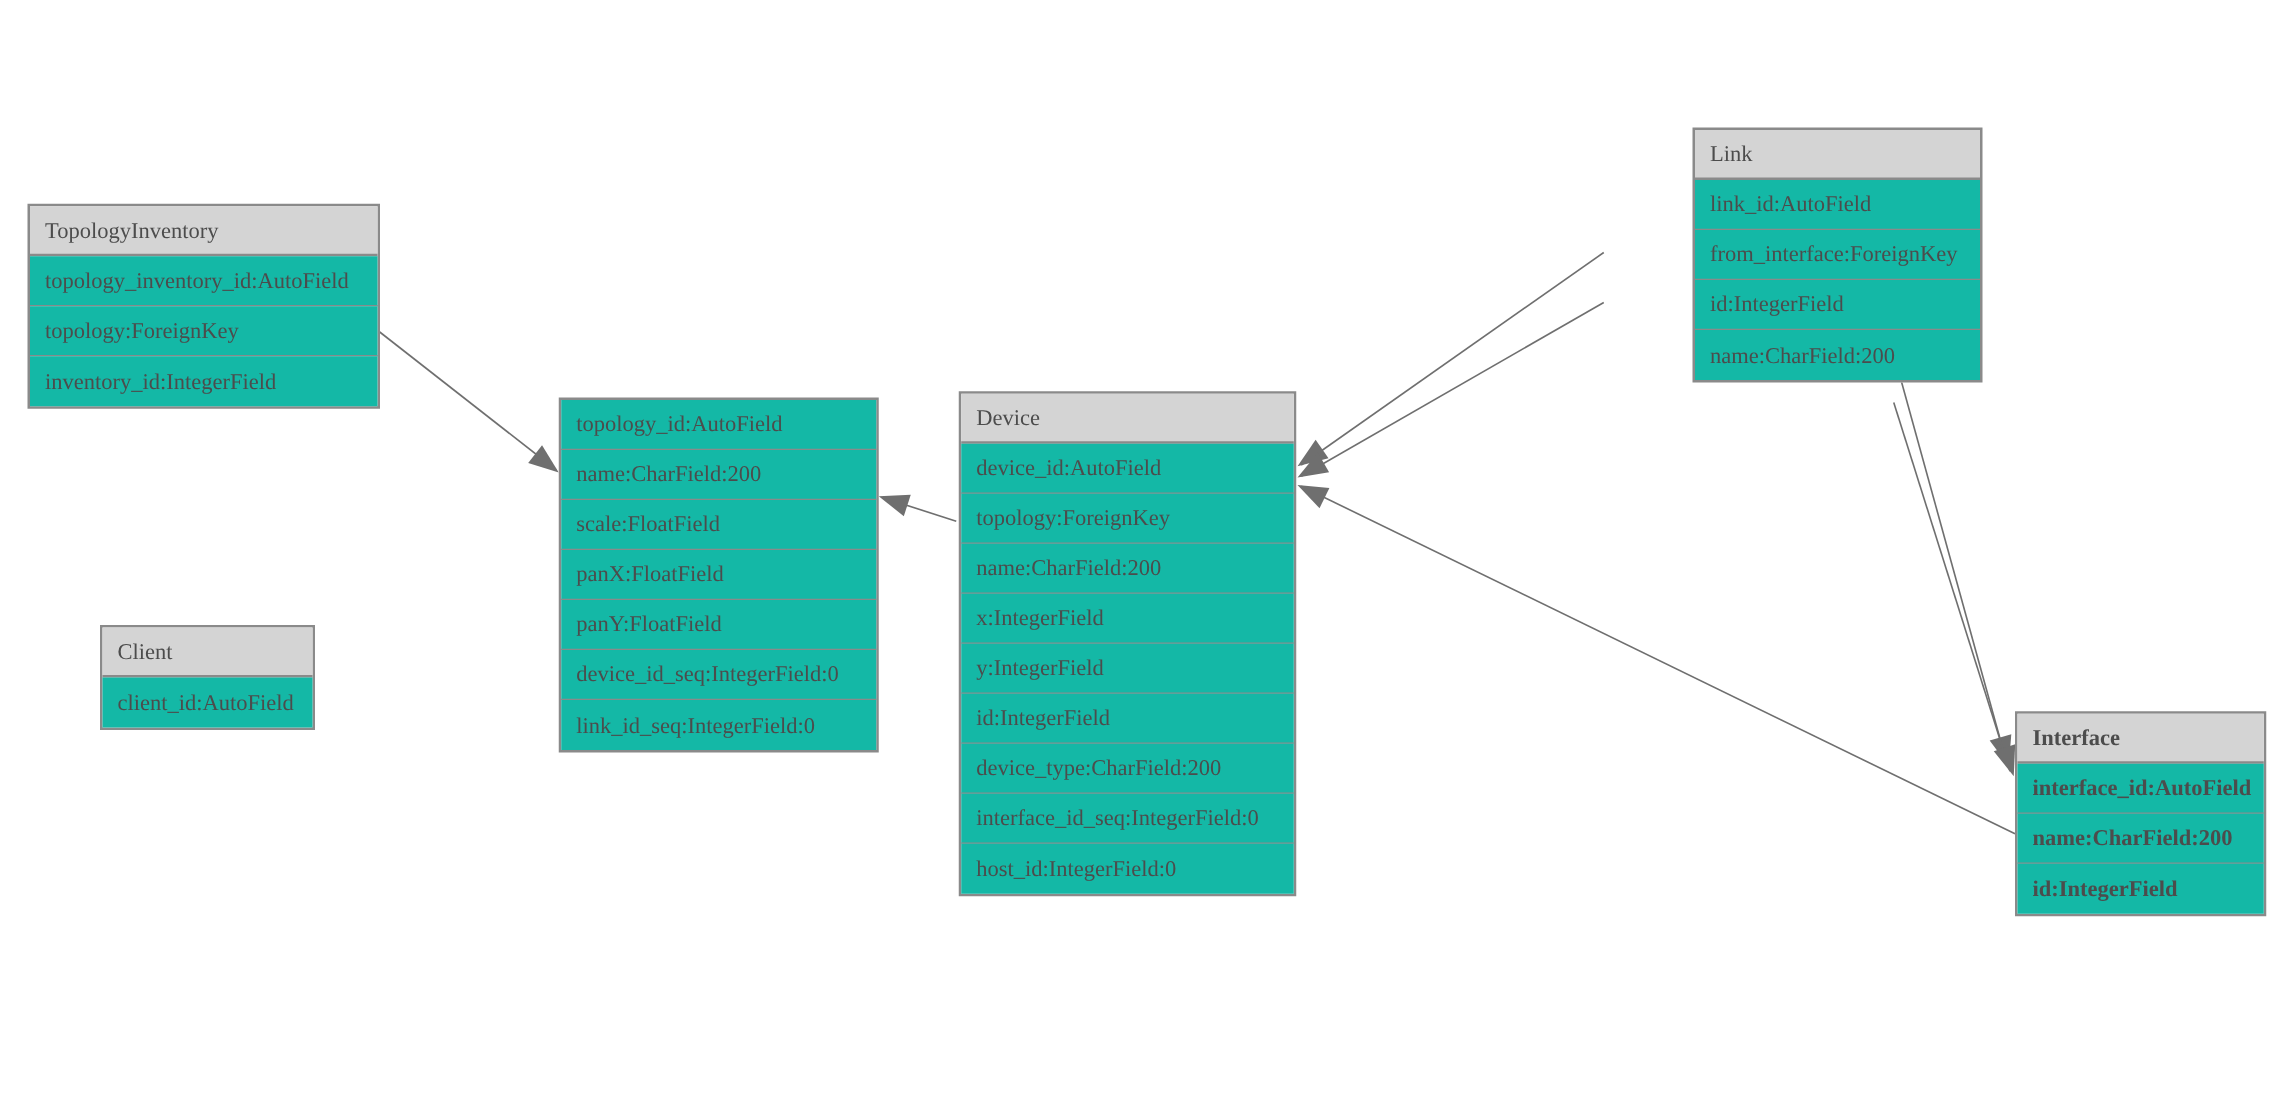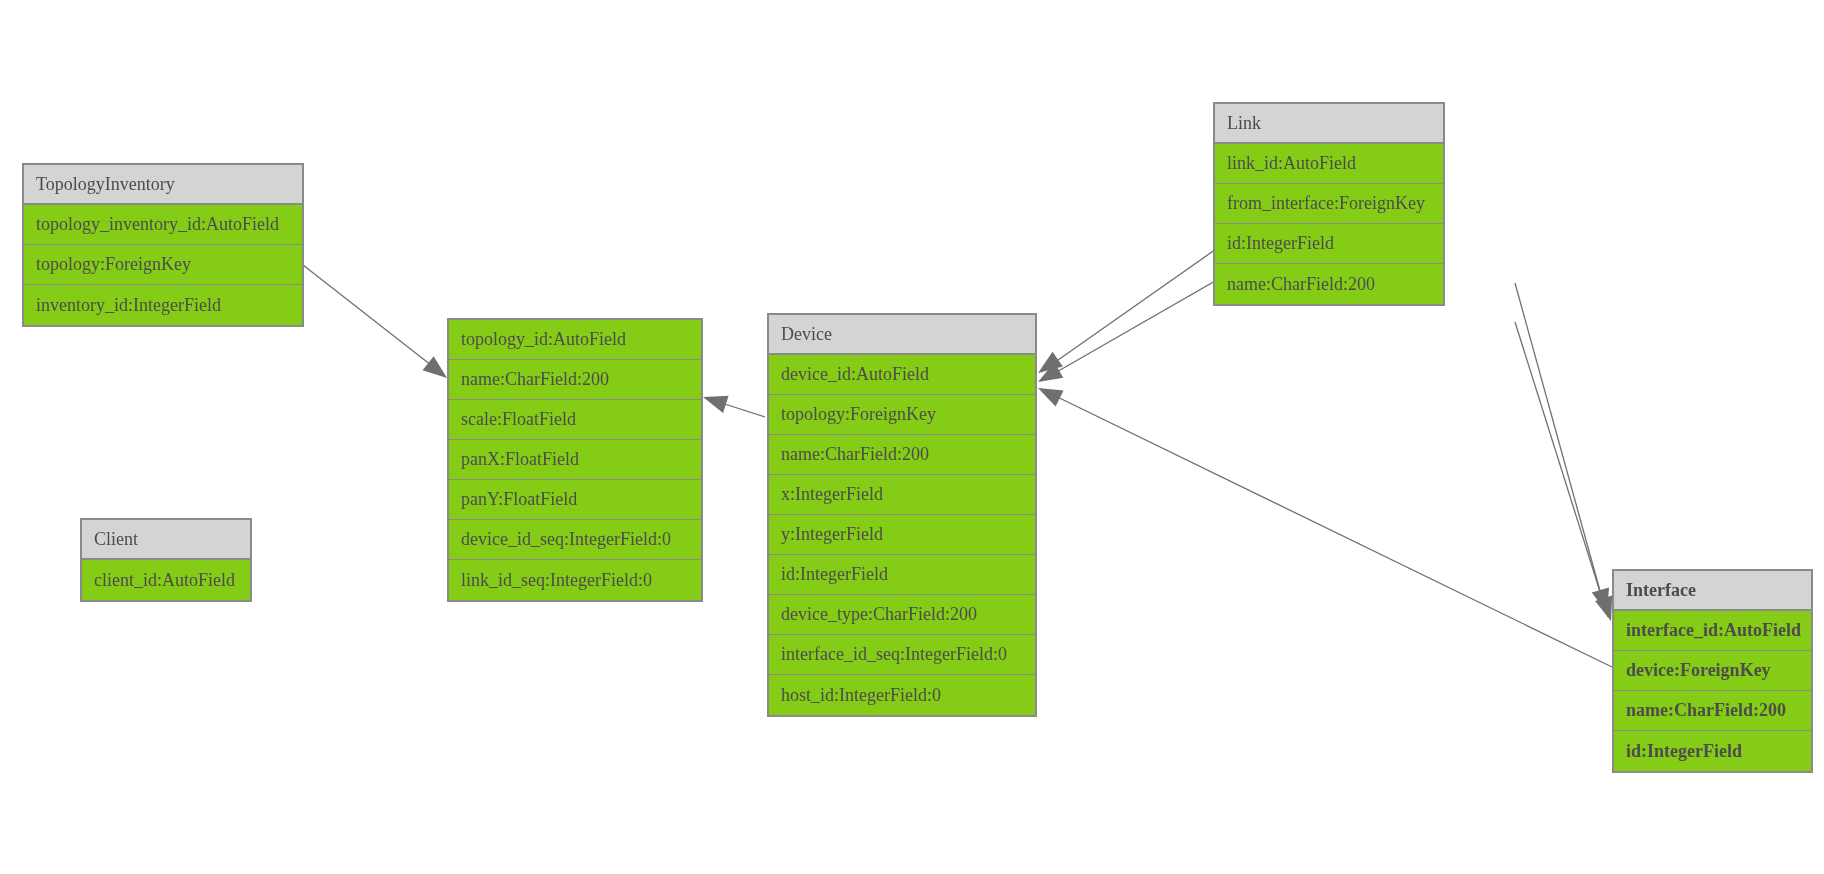--- a/index.html
+++ b/index.html
@@ -38,21 +38,21 @@
     background:var(--header_fill);
     border-bottom:2px solid var(--border);
     display:flex;align-items:center;
     padding-left:12px;
   }
   .row{
     height:40px;
     border-bottom:1px solid var(--border);
     display:flex;align-items:center;
     padding-left:12px;
-    background:#84cc16;
+    background:#14b8a6;
   }
   .row:last-child{border-bottom:none;}
 </style>
 </head>
 <body>
 
 <div class="canvas">
 
   <svg class="edges" viewBox="0 0 1824 874" xmlns="http://www.w3.org/2000/svg">
 
@@ -88,47 +88,46 @@
   <div class="entity" style="left:447px;top:318px;width:256px;">
     <div class="row">topology_id:AutoField</div>
     <div class="row">name:CharField:200</div>
     <div class="row">scale:FloatField</div>
     <div class="row">panX:FloatField</div>
     <div class="row">panY:FloatField</div>
     <div class="row">device_id_seq:IntegerField:0</div>
     <div class="row">link_id_seq:IntegerField:0</div>
   </div>
 
-  <div class="entity" style="left:80px;top:518px;width:172px;">
+  <div class="entity" style="left:80px;top:500px;width:172px;">
     <div class="hdr">Client</div>
     <div class="row">client_id:AutoField</div>
   </div>
 
   <div class="entity" style="left:767px;top:313px;width:270px;">
     <div class="hdr">Device</div>
     <div class="row">device_id:AutoField</div>
     <div class="row">topology:ForeignKey</div>
     <div class="row">name:CharField:200</div>
     <div class="row">x:IntegerField</div>
     <div class="row">y:IntegerField</div>
     <div class="row">id:IntegerField</div>
     <div class="row">device_type:CharField:200</div>
     <div class="row">interface_id_seq:IntegerField:0</div>
     <div class="row">host_id:IntegerField:0</div>
   </div>
 
-  <div class="entity" style="left:1213px;top:102px;width:232px;text-align:right;">
+  <div class="entity" style="left:1354px;top:102px;width:232px;text-align:right;">
     <div class="hdr">Link</div>
     <div class="row">link_id:AutoField</div>
     <div class="row">from_interface:ForeignKey</div>
     <div class="row">id:IntegerField</div>
     <div class="row">name:CharField:200</div>
   </div>
 
   <div class="entity" style="left:1612px;top:569px;width:201px;font-weight:bold;">
     <div class="hdr">Interface</div>
     <div class="row">interface_id:AutoField</div>
-    <div class="row">device:ForeignKey</div>
     <div class="row">name:CharField:200</div>
     <div class="row">id:IntegerField</div>
   </div>
 
 </div>
 
 </body></html>

